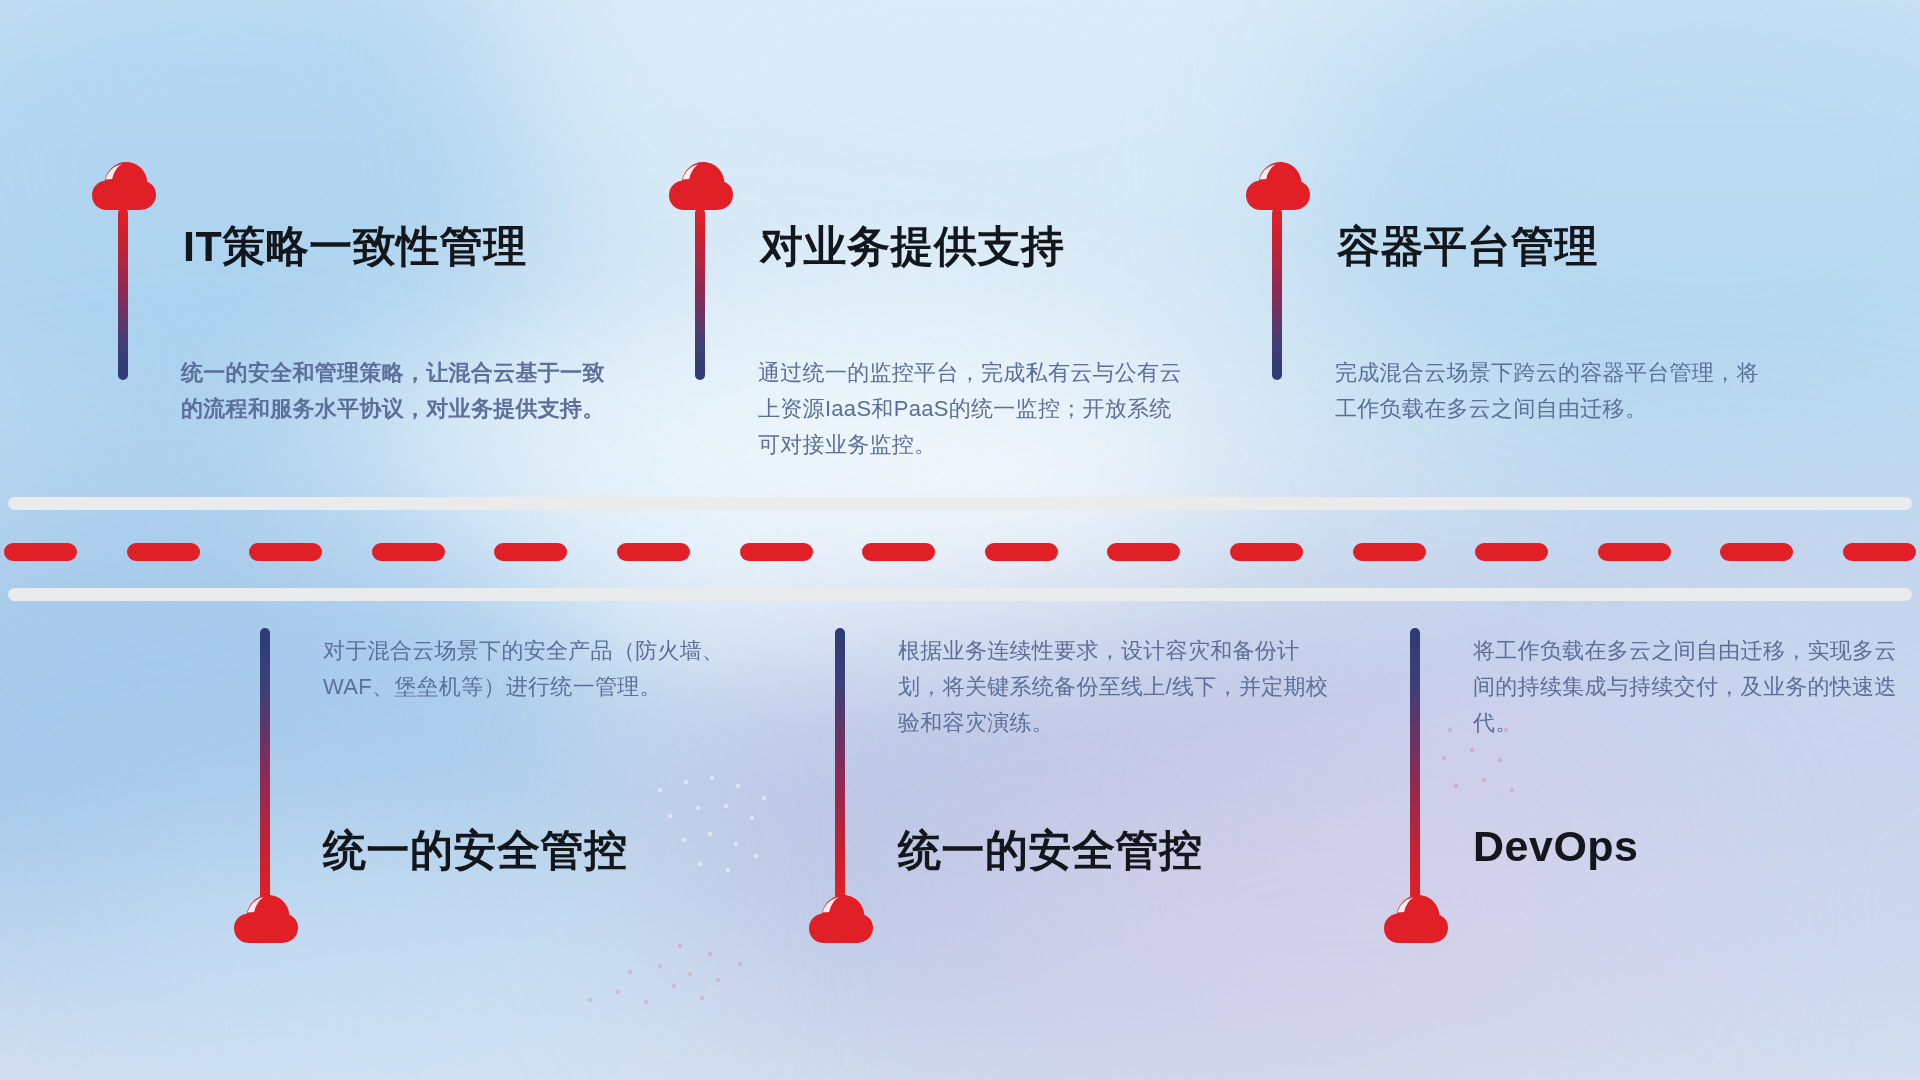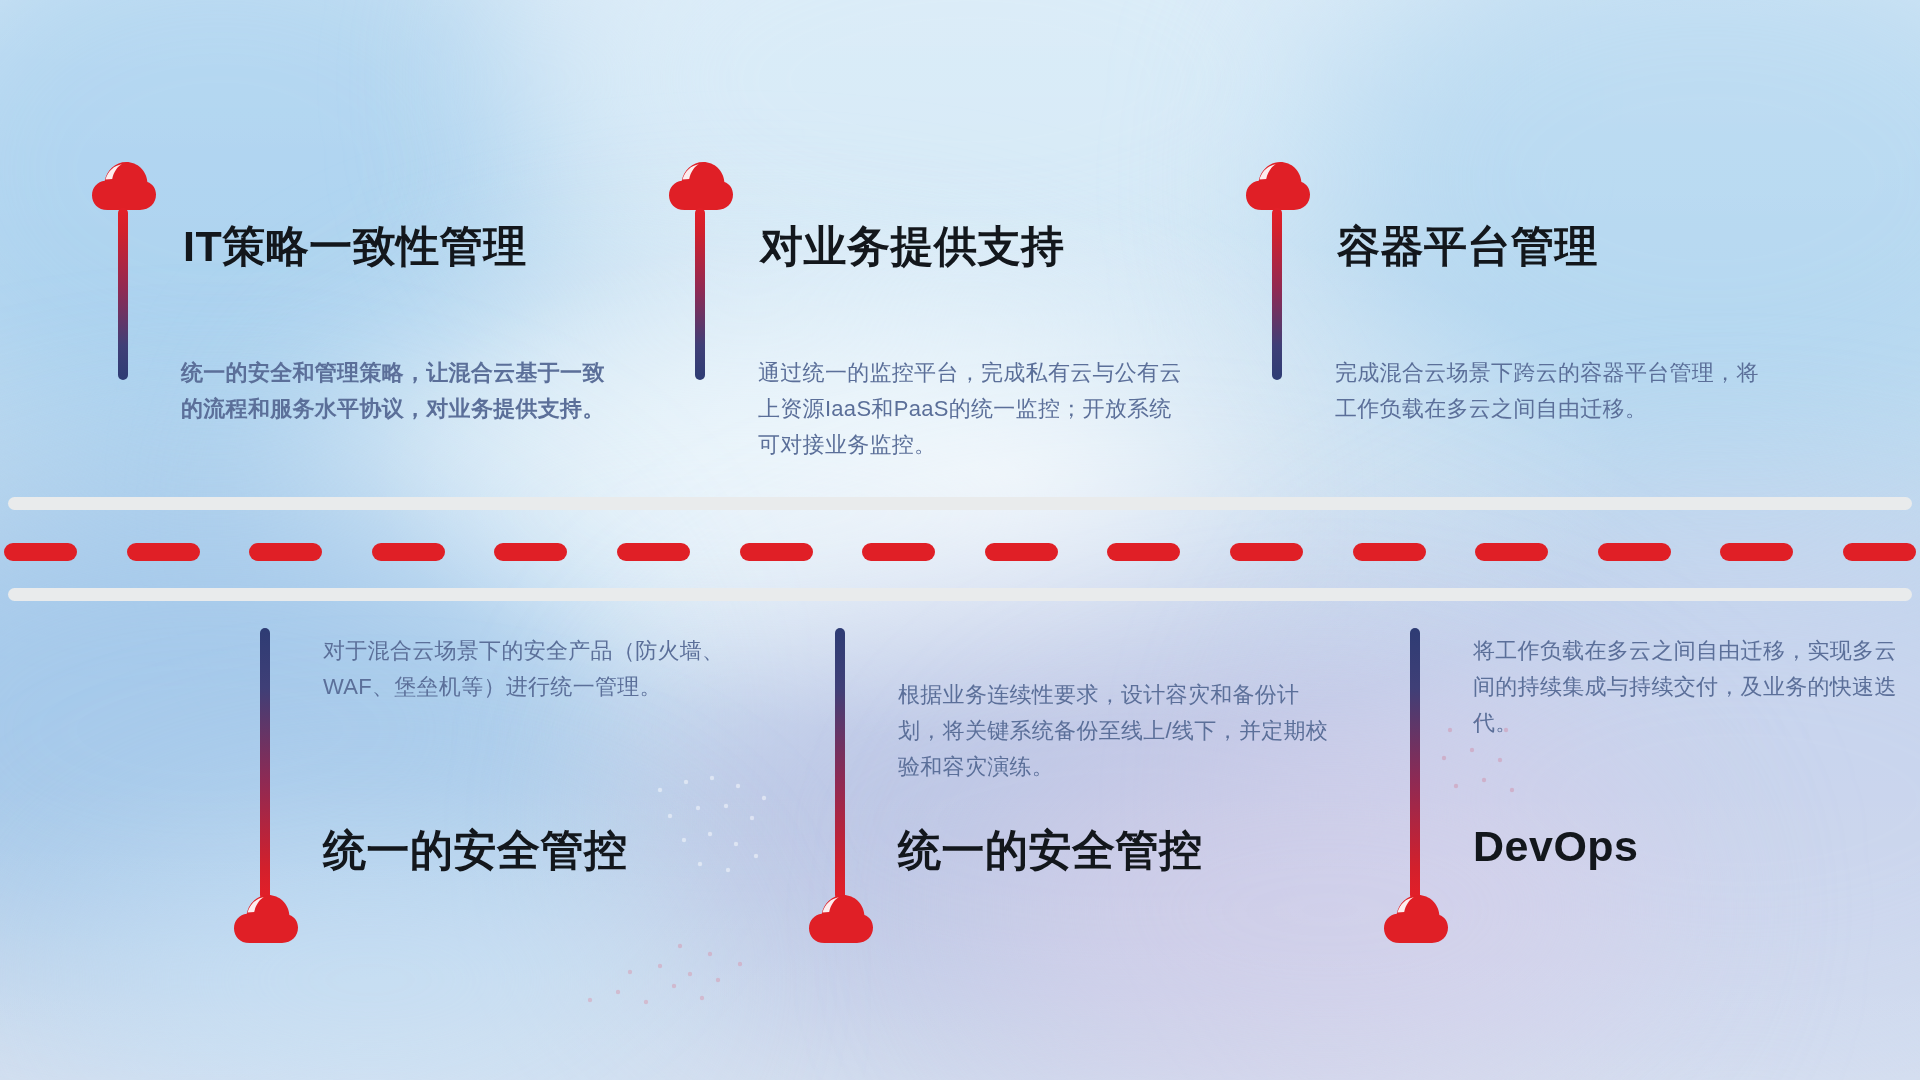--- a/index.html
+++ b/index.html
@@ -211,21 +211,21 @@
   </div>
 
   <div class="col" style="left:840px;top:0;">
     <div class="pin">
       <div class="bar up" style="top:628px;height:272px;"></div>
       <svg class="cloud-icon" style="top:893px;" viewBox="0 0 66 52">
         <path d="M16.5 50 C6.8 50 1 43.6 1 35.2 C1 27.6 6.4 21.6 13.8 20.8 C15.6 10.2 24.4 2 35.2 2 C46.6 2 55.6 10.8 56.4 22 C61.8 23.8 65 28.8 65 34.6 C65 43.2 58.6 50 49 50 Z" fill="#e01f26"></path>
         <path d="M14.5 19.5 C16.8 11.2 23.2 5.4 30.8 4.3 C26.4 6.6 22.6 12.2 21.2 19.0 Z" fill="#ffffff" opacity="0.92"></path>
       </svg>
     </div>
-    <div class="desc" style="left:58px;top:633px;width:432px;margin-top:44px;">根据业务连续性要求，设计容灾和备份计划，将关键系统备份至线上/线下，并定期校验和容灾演练。</div>
+    <div class="desc" style="left:58px;top:633px;width:432px;">根据业务连续性要求，设计容灾和备份计划，将关键系统备份至线上/线下，并定期校验和容灾演练。</div>
     <div class="heading" style="left:58px;top:822px;">统一的安全管控</div>
   </div>
 
   <div class="col" style="left:1415px;top:0;">
     <div class="pin">
       <div class="bar up" style="top:628px;height:272px;"></div>
       <svg class="cloud-icon" style="top:893px;" viewBox="0 0 66 52">
         <path d="M16.5 50 C6.8 50 1 43.6 1 35.2 C1 27.6 6.4 21.6 13.8 20.8 C15.6 10.2 24.4 2 35.2 2 C46.6 2 55.6 10.8 56.4 22 C61.8 23.8 65 28.8 65 34.6 C65 43.2 58.6 50 49 50 Z" fill="#e01f26"></path>
         <path d="M14.5 19.5 C16.8 11.2 23.2 5.4 30.8 4.3 C26.4 6.6 22.6 12.2 21.2 19.0 Z" fill="#ffffff" opacity="0.92"></path>
       </svg>

